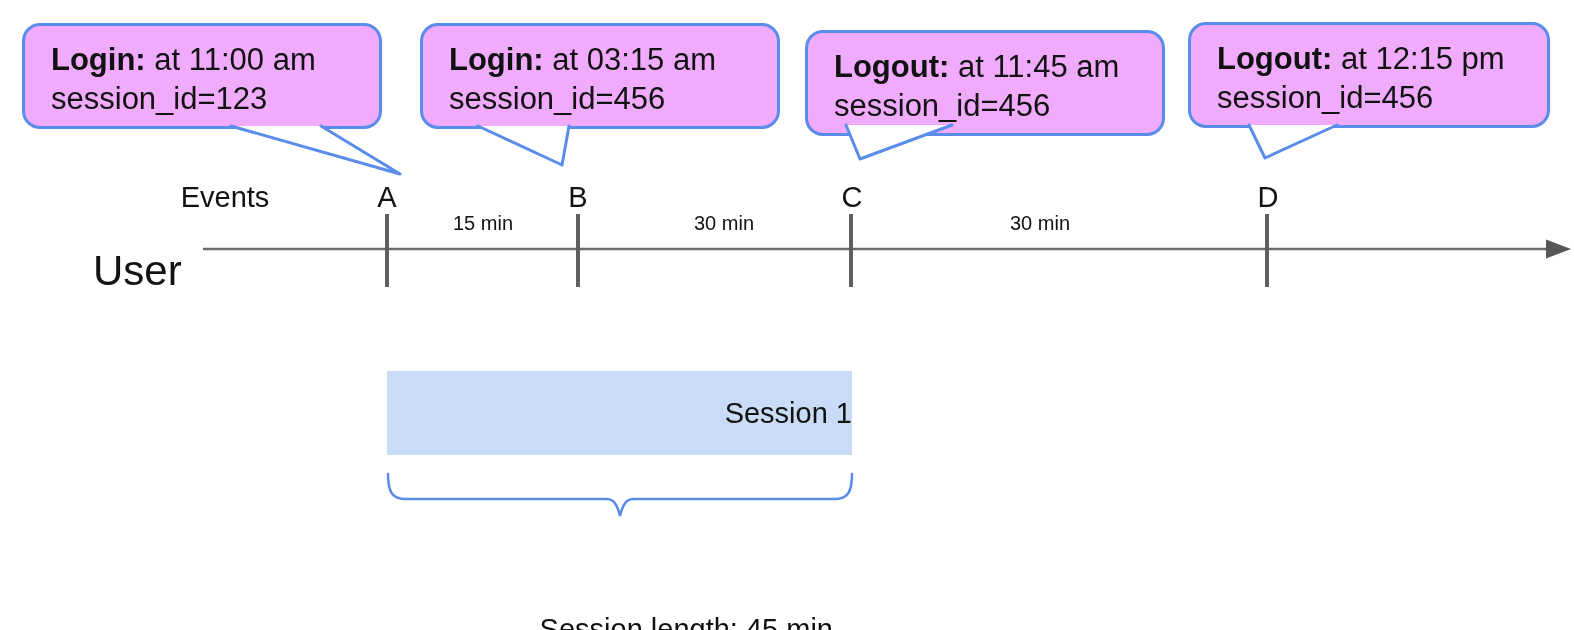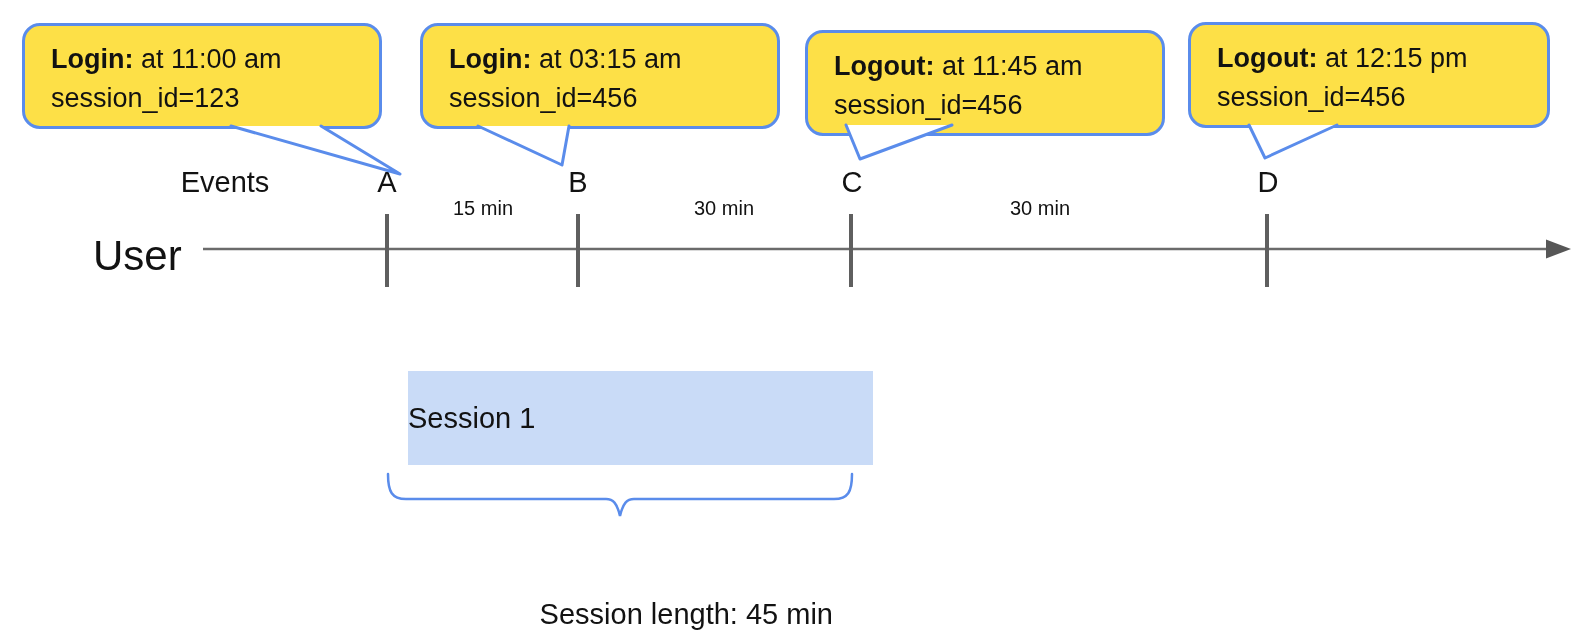--- a/index.html
+++ b/index.html
@@ -2,43 +2,43 @@
 <html><head>
 <meta charset="utf-8">
 <style>
   html,body{margin:0;padding:0;background:#ffffff;}
   .canvas{
     position:relative;width:1574px;height:630px;background:#ffffff;overflow:hidden;
     font-family:"Liberation Sans","DejaVu Sans",sans-serif;color:#121212;
   }
   .bubble{
     position:absolute;box-sizing:border-box;width:360px;height:106px;
-    background:#fde047;border:3px solid #5a8ceb;border-radius:18px;
-    padding:14px 16px 0 26px;font-size:27px;line-height:39px;white-space:nowrap;
+    background:#f0abfc;border:3px solid #5a8ceb;border-radius:18px;
+    padding:14px 16px 0 26px;font-size:31px;line-height:39px;white-space:nowrap;
   }
   .bubble b{font-weight:bold;}
   .b1{left:22px;top:23px;}
   .b2{left:420px;top:23px;}
   .b3{left:805px;top:30px;}
   .b4{left:1188px;top:22px;width:362px;}
-  .label{position:absolute;white-space:nowrap;}
+  .label{position:absolute;white-space:nowrap;margin-top:15px;}
   .user-label{left:93px;top:232px;font-size:42px;}
   .events-label{left:125px;top:166px;width:200px;text-align:center;font-size:29px;}
   .letter{top:166px;width:60px;text-align:center;font-size:29px;}
   .letter-a{left:357px;}
   .letter-b{left:548px;}
   .letter-c{left:822px;}
   .letter-d{left:1238px;}
   .interval{top:197px;width:180px;text-align:center;font-size:20px;}
   .iv-1{left:393px;}
   .iv-2{left:634px;}
   .iv-3{left:950px;}
   .session-box{
-    position:absolute;left:408px;top:371px;width:465px;height:94px;
-    background:#c9dbf7;display:flex;align-items:center;justify-content:flex-start;
+    position:absolute;left:387px;top:371px;width:465px;height:84px;
+    background:#c9dbf7;display:flex;align-items:center;justify-content:flex-end;
     font-size:29px;
   }
   .caption{left:433px;top:598px;width:400px;text-align:right;font-size:29px;}
   .overlay{position:absolute;left:0;top:0;z-index:5;pointer-events:none;}
 </style>
 </head>
 <body>
 
 <div class="canvas">
 

